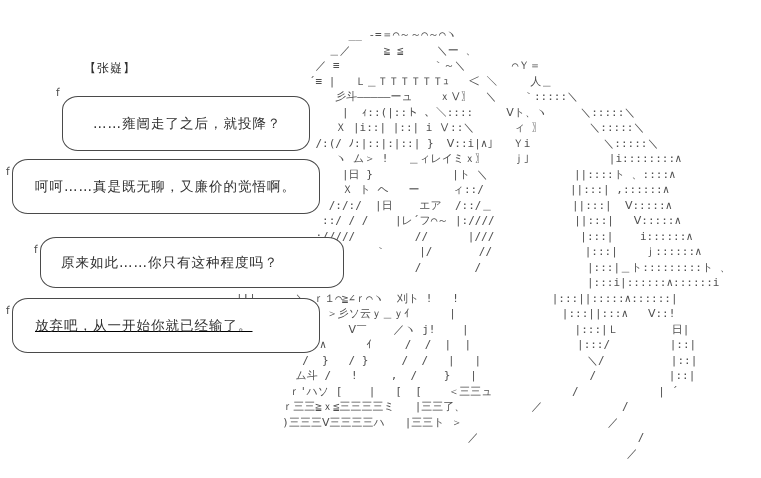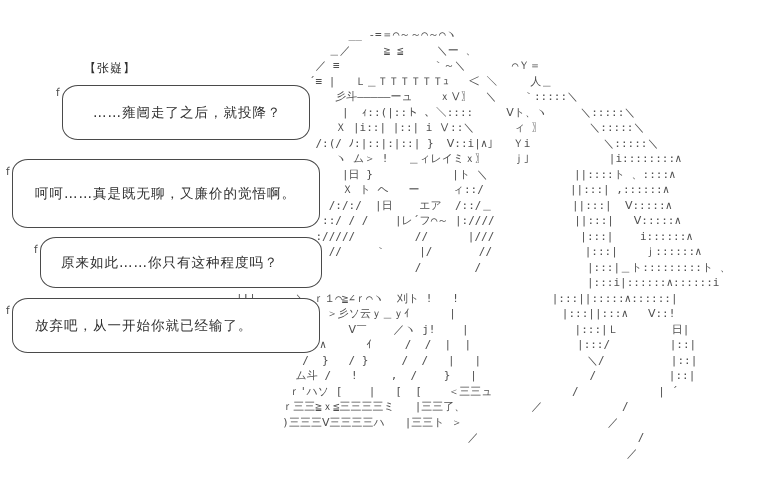--- a/index.html
+++ b/index.html
@@ -65,32 +65,32 @@
          ム斗 /   !     ,  /    }   |                 /           |::|
         ｒ'ハソ [    |   [  [    ＜三三ュ            /            | ´
        ｒ三三≧ｘ≦三三三三ミ   |三三了、          ／            /
        )三三三Ⅴ三三三三ハ   |三三ト ＞                      ／
                                    ／                        /
                                                            ／</pre>
 
   <div class="name-label">【张嶷】</div>
 
   <span class="fmark" style="left:52px;top:84px;">ｆ</span>
-  <div class="bubble" style="left:62px;top:85px;width:248px;height:55px;padding-left:30px;">
+  <div class="bubble" style="left:62px;top:96px;width:248px;height:55px;padding-left:30px;">
     <span class="txt">……雍闿走了之后，就投降？</span>
   </div>
 
   <span class="fmark" style="left:2px;top:163px;">ｆ</span>
-  <div class="bubble" style="left:12px;top:159px;width:308px;height:69px;padding-left:22px;">
+  <div class="bubble" style="left:12px;top:159px;width:308px;height:55px;padding-left:22px;">
     <span class="txt">呵呵……真是既无聊，又廉价的觉悟啊。</span>
   </div>
 
   <span class="fmark" style="left:30px;top:241px;">ｆ</span>
-  <div class="bubble" style="left:40px;top:237px;width:282px;height:51px;padding-left:20px;">
+  <div class="bubble" style="left:40px;top:237px;width:304px;height:51px;padding-left:20px;">
     <span class="txt">原来如此……你只有这种程度吗？</span>
   </div>
 
   <span class="fmark" style="left:2px;top:302px;">ｆ</span>
-  <div class="bubble" style="left:12px;top:298px;width:308px;height:55px;padding-left:22px;">
+  <div class="bubble" style="left:12px;top:298px;width:308px;height:55px;padding-left:22px;text-decoration:underline;">
     <span class="txt">放弃吧，从一开始你就已经输了。</span>
   </div>
 
 </div>
 
 </body></html>

